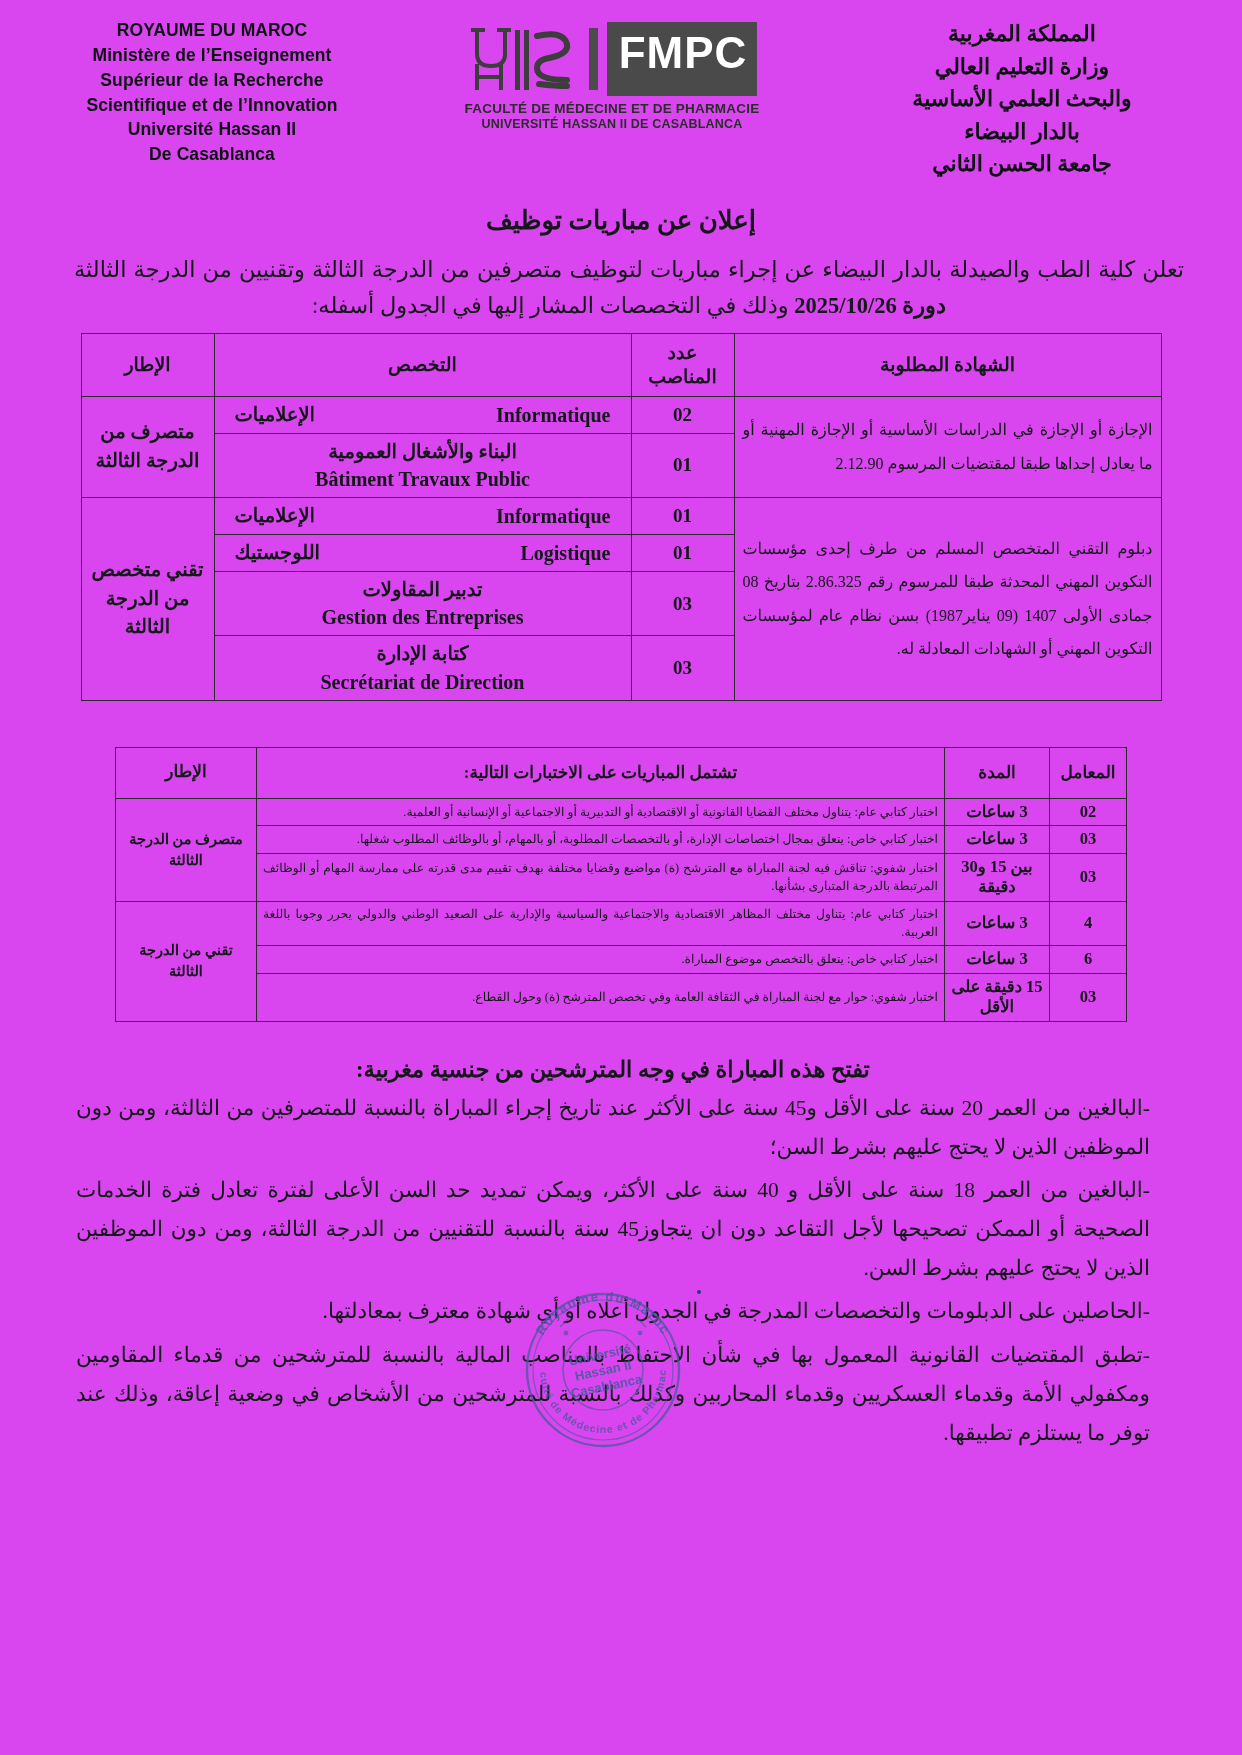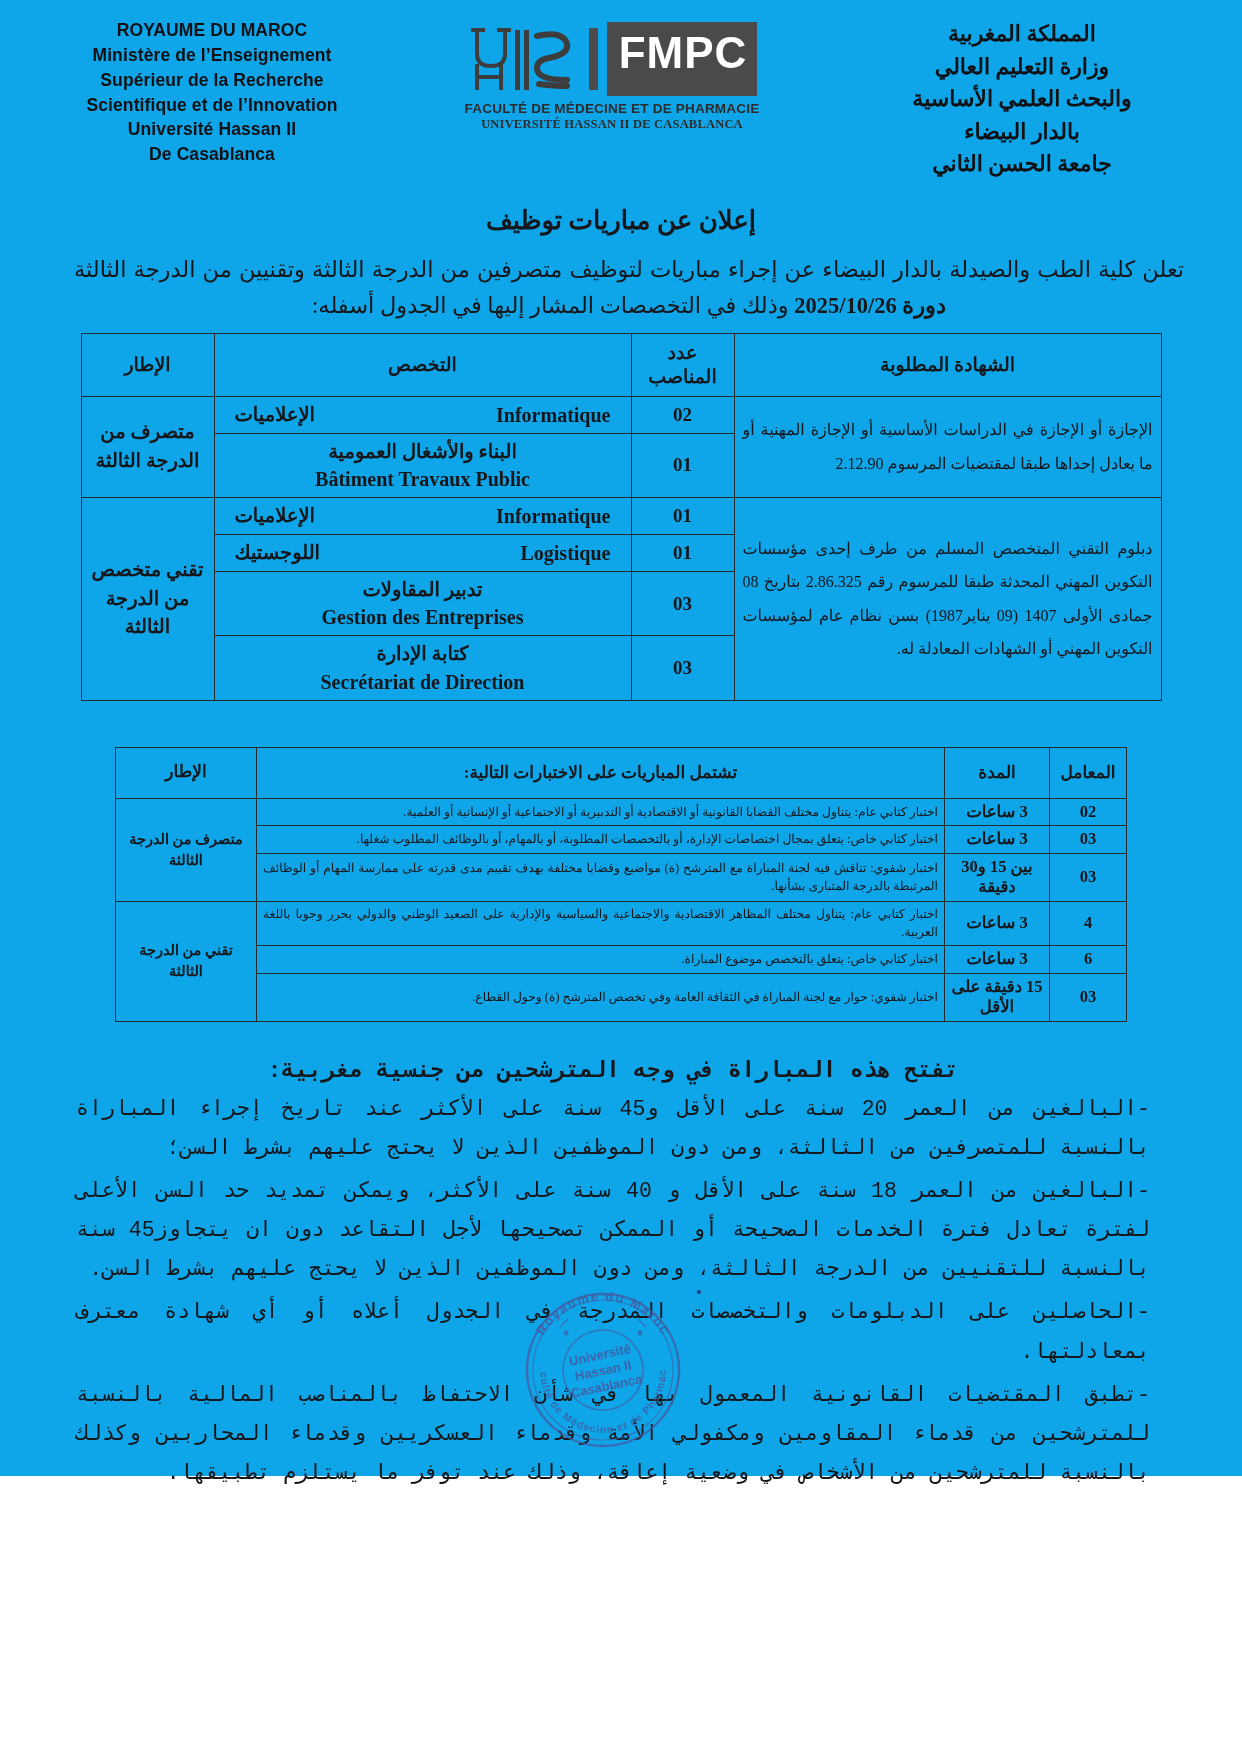--- a/index.html
+++ b/index.html
@@ -1,41 +1,41 @@
 <!DOCTYPE html>
 <html lang="ar"><head>
 <meta charset="utf-8">
 <style>
   html,body{margin:0;padding:0;background:#ffffff;}
   body{
     width:1242px;height:1755px;position:relative;overflow:hidden;
     font-family:"Liberation Serif","DejaVu Serif",serif;color:#15171a;
   }
-  .page{position:relative;width:1242px;height:1476px;background:#0ea5e9;}
+  .page{position:relative;width:1242px;height:1755px;background:#d946ef;}
 
   
   .header{display:flex;align-items:flex-start;justify-content:space-between;padding:18px 60px 0 62px;}
   .hdr-fr{
     width:300px;text-align:center;font-family:"Liberation Sans","DejaVu Sans",sans-serif;
     font-weight:bold;font-size:17.5px;line-height:1.42;color:#101114;letter-spacing:.1px;
   }
   .hdr-logo{width:320px;display:flex;flex-direction:column;align-items:center;padding-top:6px;}
   .logo-row{display:flex;align-items:center;gap:0;height:70px;}
   .logo-mark{width:118px;height:70px;}
   .logo-bar{width:9px;height:62px;background:#4c4c4c;margin:0 9px 0 4px;}
   .logo-fmpc{
     background:#4a4a4a;color:#ffffff;font-family:"Liberation Sans","DejaVu Sans",sans-serif;
     font-weight:bold;font-size:44px;letter-spacing:1px;line-height:62px;padding:0 10px 12px 12px;height:62px;
   }
   .logo-cap1,.logo-cap2{
     font-family:"Liberation Sans","DejaVu Sans",sans-serif;font-weight:bold;
     color:#2c2c2c;letter-spacing:.2px;white-space:nowrap;
   }
   .logo-cap1{font-size:13.5px;margin-top:7px;}
-  .logo-cap2{font-size:12.5px;margin-top:1px;font-family:Liberation Serif, serif;}
+  .logo-cap2{font-size:12.5px;margin-top:1px;}
   .hdr-ar{
     width:320px;text-align:center;direction:rtl;font-size:22px;line-height:1.48;
     font-weight:bold;color:#101114;
   }
 
   
   .doc-title{
     text-align:center;direction:rtl;font-size:26px;font-weight:bold;margin:24px 0 0 0;
     letter-spacing:.3px;
   }
@@ -65,21 +65,21 @@
   .tbl2{width:1012px;margin:46px auto 0 auto;table-layout:fixed;}
   .tbl2 td,.tbl2 th{border:1px solid #2a2a2a;padding:3px 6px;vertical-align:middle;}
   .t2-coef{width:64px;text-align:center;font-size:16.5px;font-weight:bold;}
   .t2-dur{width:92px;text-align:center;font-size:16.5px;font-weight:bold;line-height:1.25;}
   .t2-desc{direction:rtl;text-align:justify;font-size:12.3px;line-height:1.5;padding:5px 10px;}
   .t2-frame{width:128px;text-align:center;font-size:14.5px;font-weight:bold;line-height:1.45;}
   .tbl2 th{font-size:17px;font-weight:bold;height:44px;text-align:center;}
   .t2-head-desc{font-size:17px;}
 
   
-  .cond{direction:rtl;margin:34px 92px 0 76px;font-family:Liberation Mono, monospace;}
+  .cond{direction:rtl;margin:34px 92px 0 76px;}
   .cond-title{text-align:center;font-size:22.5px;font-weight:bold;margin-bottom:6px;}
   .cond p{font-size:21.5px;line-height:1.82;text-align:justify;margin:0 0 4px 0;}
 
   
   .stamp{position:absolute;left:508px;top:1275px;width:190px;height:190px;}
   .stamp svg{display:block;}
   .dot{position:absolute;left:697px;top:1290px;width:4px;height:4px;background:#2b3a7a;border-radius:50%;}
 </style>
 </head>
 <body>

